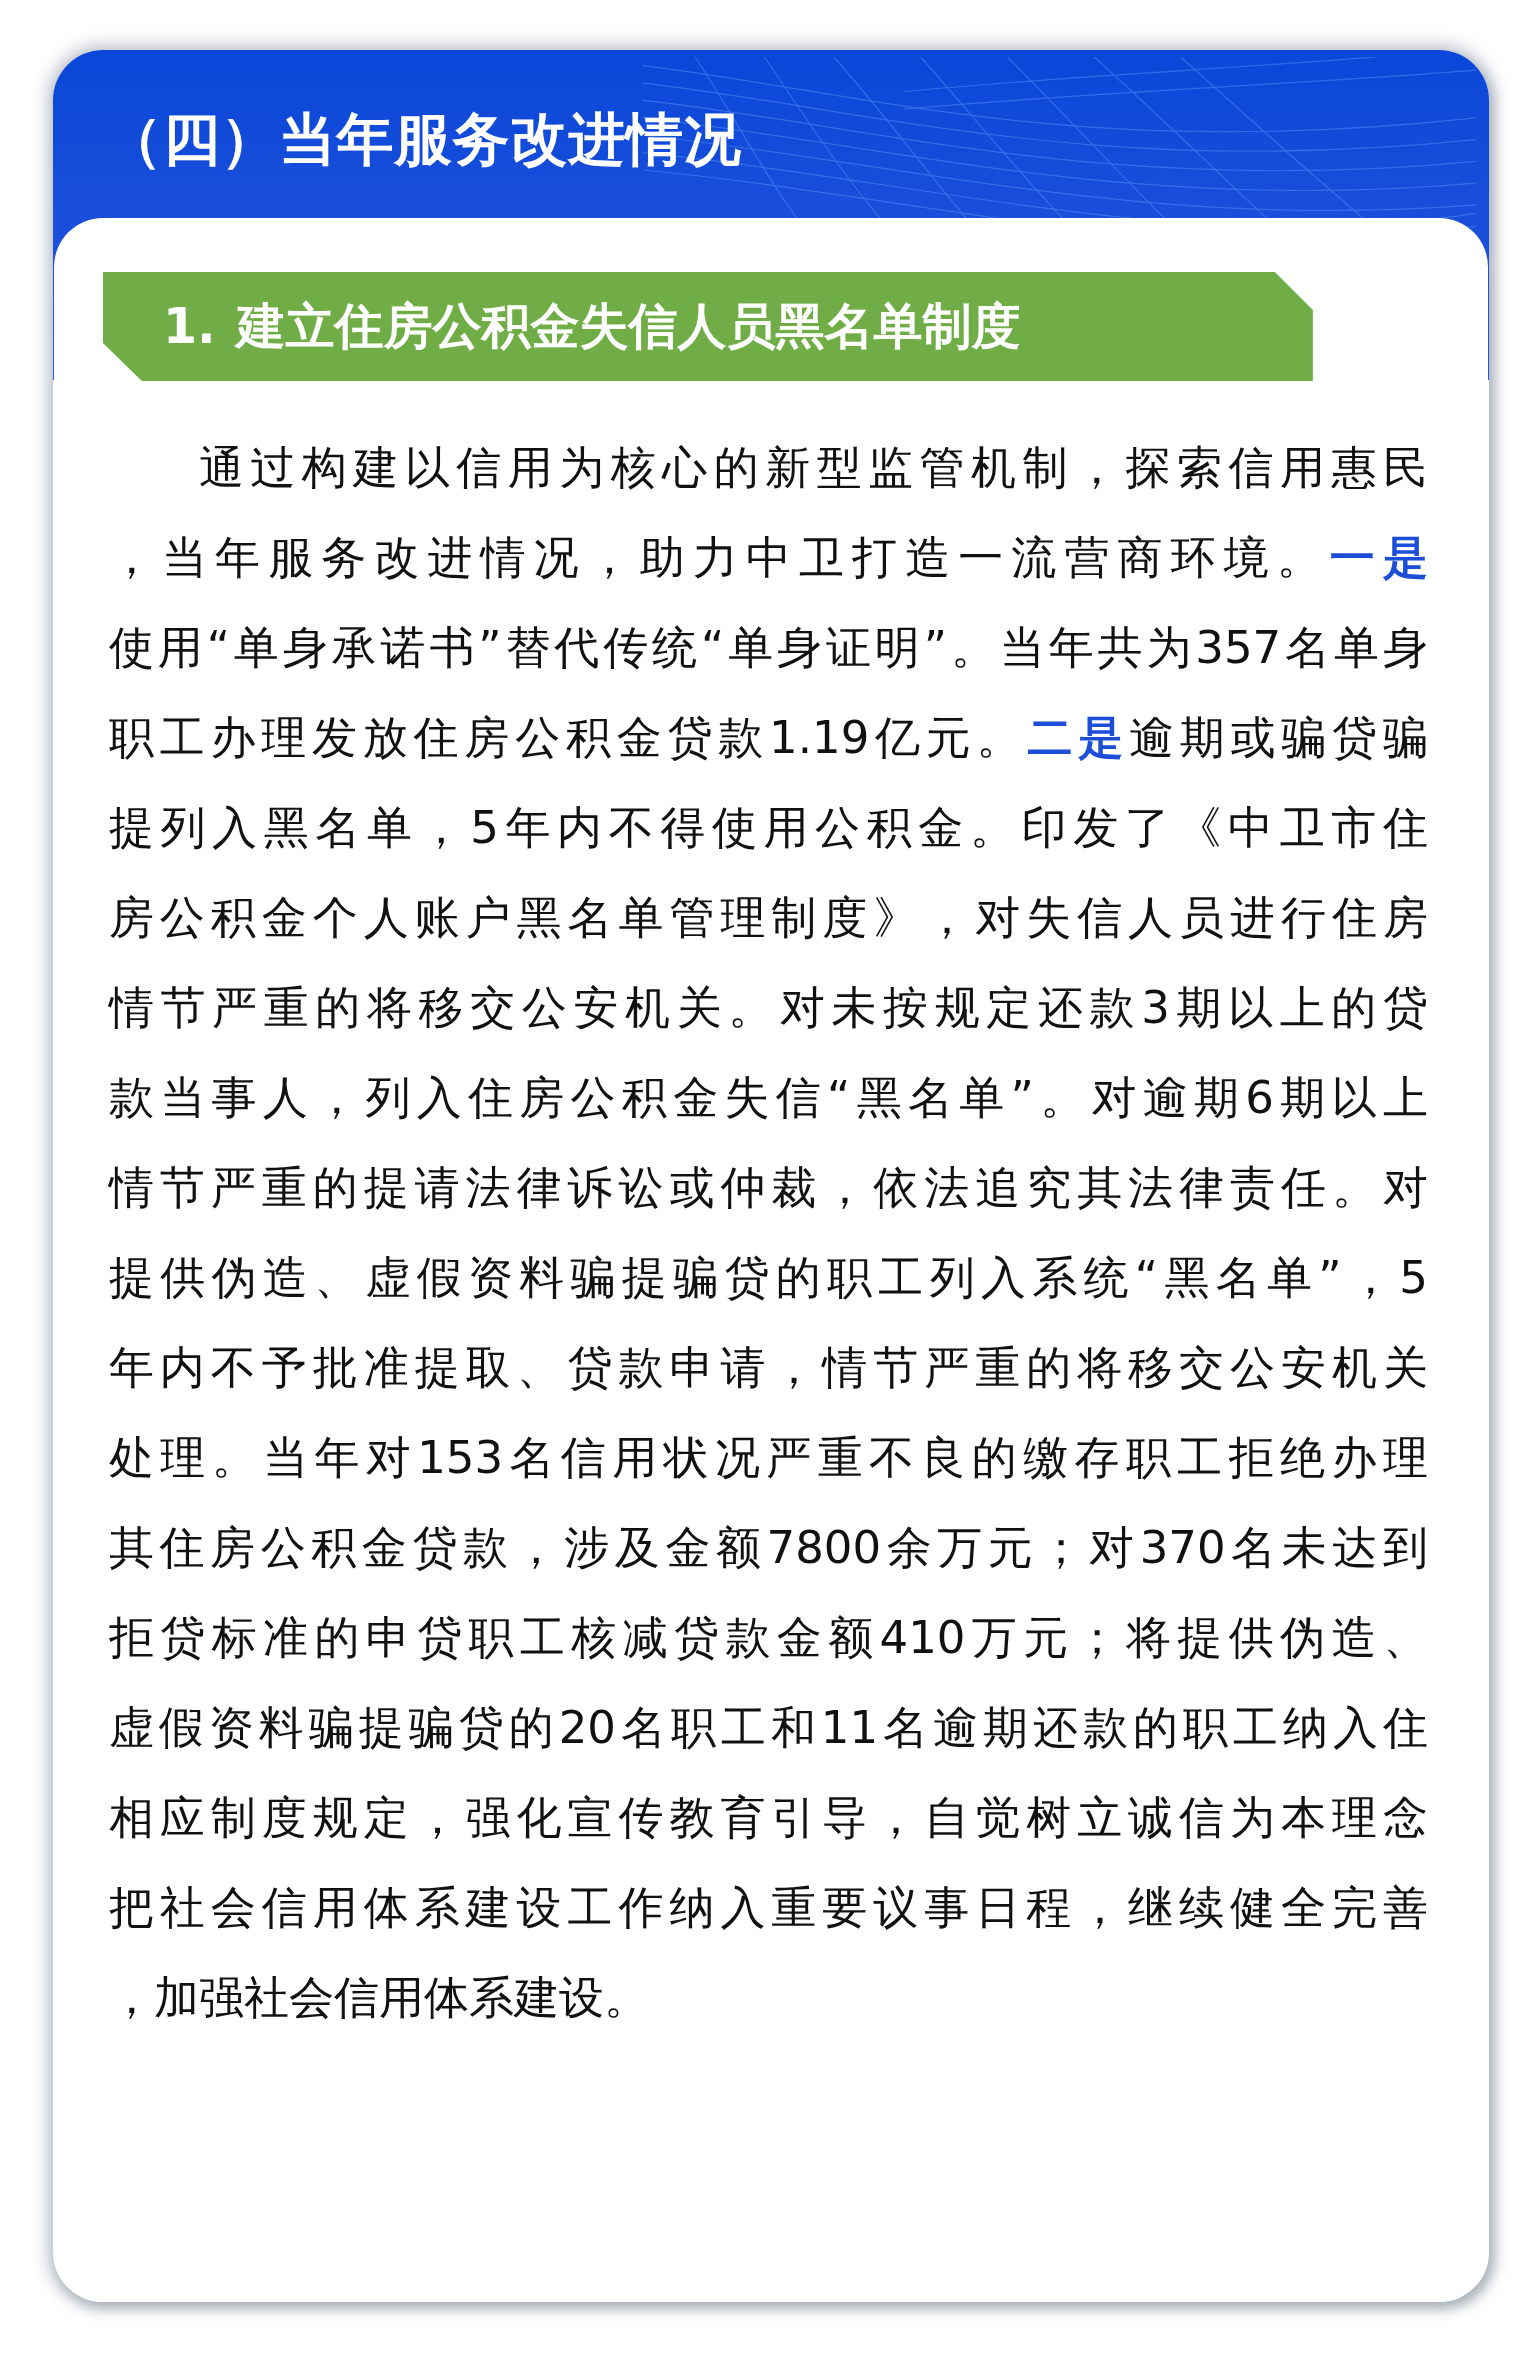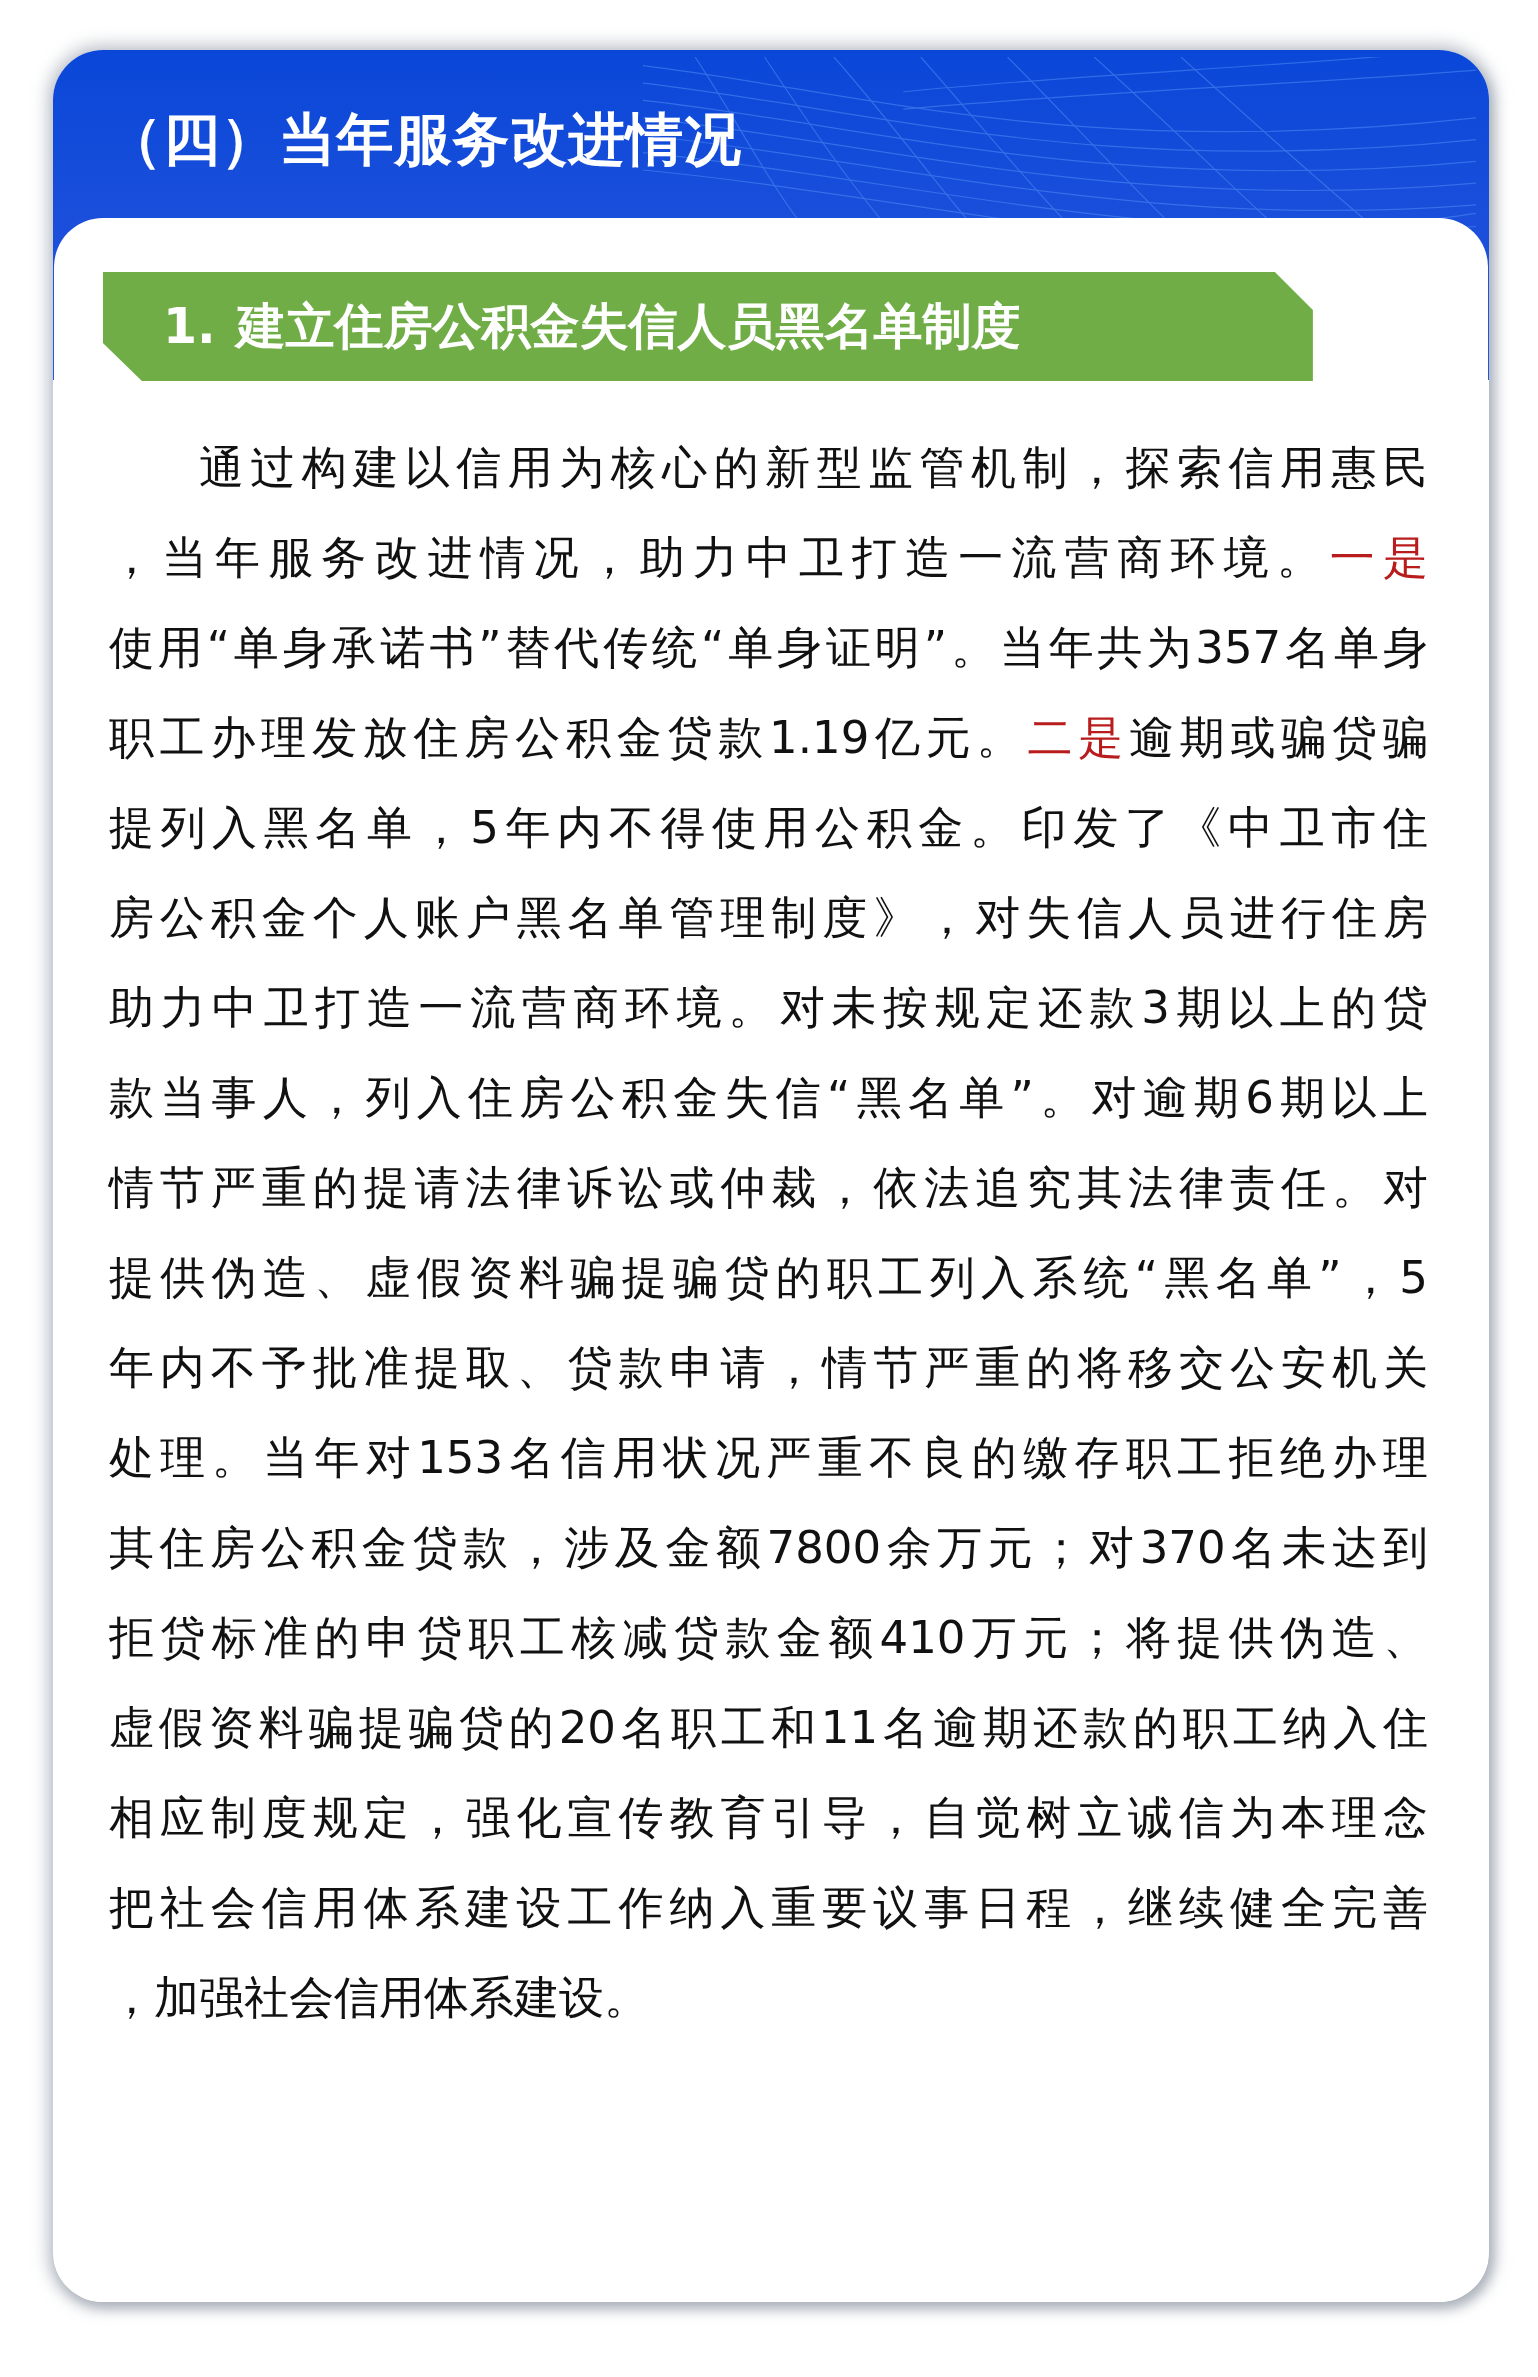--- a/index.html
+++ b/index.html
@@ -100,22 +100,22 @@
     text-align: justify;
     text-align-last: justify;
   }
   .line.last {
     text-align-last: left;
   }
   .line.indent {
     padding-left: 90px;
   }
   .hl {
-    color: #b91c1c;
-    font-weight: normal;
+    color: #1d4ed8;
+    font-weight: bold;
   }
 </style>
 </head>
 <body>
 
 <div class="card">
   <div class="card-header">
     <svg class="header-pattern" viewBox="0 0 960 260" preserveAspectRatio="none">
       <g fill="none" stroke="#4f8cf5" stroke-width="1.4">
         <path d="M0 10 C 250 40, 500 120, 960 70"></path>
@@ -148,21 +148,21 @@
       </div>
     </div>
 
     <div class="body-text">
       <div class="line indent"><span>通过构建以信用为核心的新型监管机制，探索信用惠民</span><span class="hl"></span><span></span></div>
       <div class="line"><span>，当年服务改进情况，助力中卫打造一流营商环境。</span><span class="hl">一是</span><span></span></div>
       <div class="line"><span>使用“单身承诺书”替代传统“单身证明”。当年共为357名单身</span><span class="hl"></span><span></span></div>
       <div class="line"><span>职工办理发放住房公积金贷款1.19亿元。</span><span class="hl">二是</span><span>逾期或骗贷骗</span></div>
       <div class="line"><span>提列入黑名单，5年内不得使用公积金。印发了《中卫市住</span><span class="hl"></span><span></span></div>
       <div class="line"><span>房公积金个人账户黑名单管理制度》，对失信人员进行住房</span><span class="hl"></span><span></span></div>
-      <div class="line"><span>助力中卫打造一流营商环境。对未按规定还款3期以上的贷</span><span class="hl"></span><span></span></div>
+      <div class="line"><span>情节严重的将移交公安机关。对未按规定还款3期以上的贷</span><span class="hl"></span><span></span></div>
       <div class="line"><span>款当事人，列入住房公积金失信“黑名单”。对逾期6期以上</span><span class="hl"></span><span></span></div>
       <div class="line"><span>情节严重的提请法律诉讼或仲裁，依法追究其法律责任。对</span><span class="hl"></span><span></span></div>
       <div class="line"><span>提供伪造、虚假资料骗提骗贷的职工列入系统“黑名单”，5</span><span class="hl"></span><span></span></div>
       <div class="line"><span>年内不予批准提取、贷款申请，情节严重的将移交公安机关</span><span class="hl"></span><span></span></div>
       <div class="line"><span>处理。当年对153名信用状况严重不良的缴存职工拒绝办理</span><span class="hl"></span><span></span></div>
       <div class="line"><span>其住房公积金贷款，涉及金额7800余万元；对370名未达到</span><span class="hl"></span><span></span></div>
       <div class="line"><span>拒贷标准的申贷职工核减贷款金额410万元；将提供伪造、</span><span class="hl"></span><span></span></div>
       <div class="line"><span>虚假资料骗提骗贷的20名职工和11名逾期还款的职工纳入住</span><span class="hl"></span><span></span></div>
       <div class="line"><span>相应制度规定，强化宣传教育引导，自觉树立诚信为本理念</span><span class="hl"></span><span></span></div>
       <div class="line"><span>把社会信用体系建设工作纳入重要议事日程，继续健全完善</span><span class="hl"></span><span></span></div>

